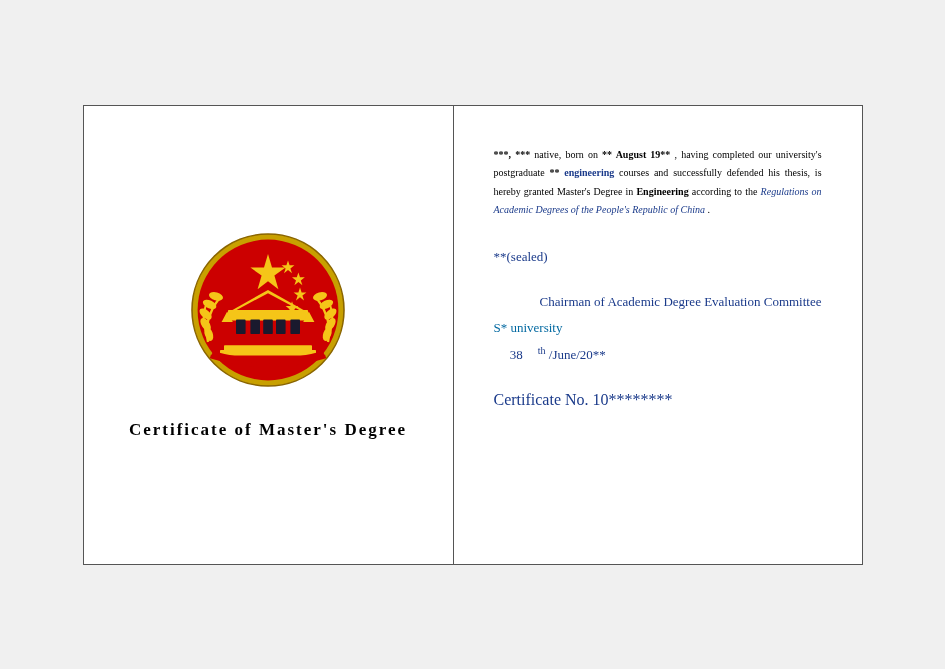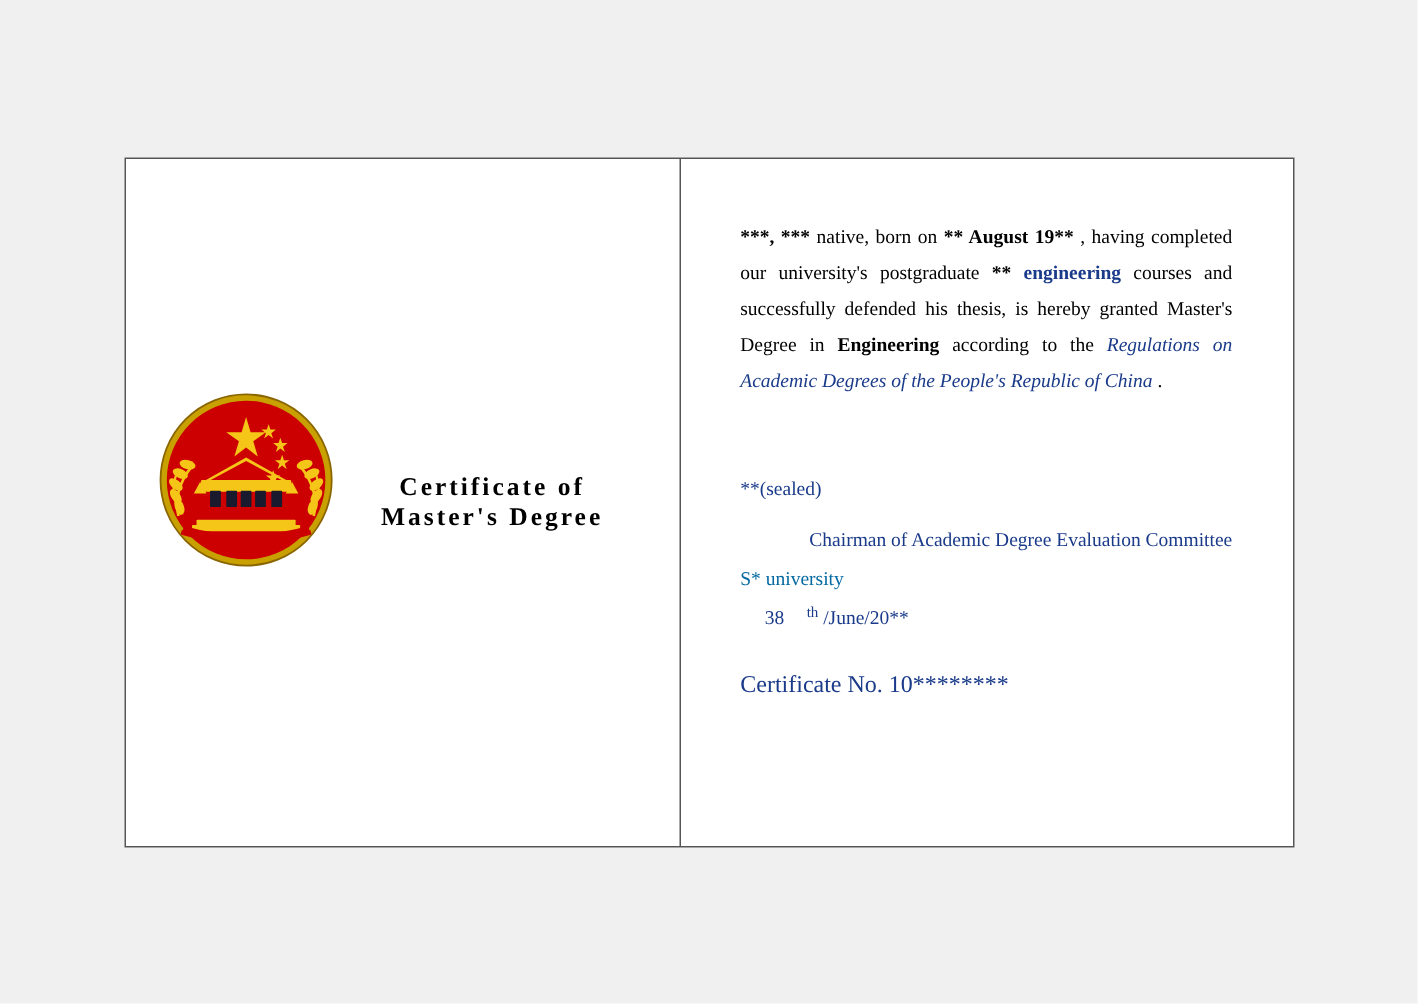--- a/index.html
+++ b/index.html
@@ -23,21 +23,21 @@
       width: 780px;
       min-height: 460px;
       border: 1.5px solid #555;
       background: #fff;
     }
 
     .left-panel {
       width: 370px;
       border-right: 1.5px solid #555;
       display: flex;
-      flex-direction: row;
+      flex-direction: column;
       align-items: center;
       justify-content: center;
       padding: 40px 20px;
     }
 
     .emblem {
       width: 160px;
       height: 160px;
       margin-bottom: 30px;
     }
@@ -52,25 +52,25 @@
 
     .right-panel {
       flex: 1;
       padding: 40px 40px 40px 40px;
       display: flex;
       flex-direction: column;
       justify-content: flex-start;
     }
 
     .main-text {
-      font-size: 13px;
+      font-size: 10px;
       color: #000;
       text-align: justify;
       line-height: 1.85;
-      margin-bottom: 47px;
+      margin-bottom: 24px;
     }
 
     .main-text .bold {
       font-weight: bold;
     }
 
     .main-text .blue-bold {
       font-weight: bold;
       color: #1a3a8a;
     }
@@ -81,21 +81,21 @@
     }
 
     .signature-section {
       font-size: 13px;
       color: #1a3a8a;
       line-height: 2;
     }
 
     .signature-section .sealed {
       color: #1a3a8a;
-      margin-bottom: 8px;
+      margin-bottom: 19px;
     }
 
     .signature-section .committee-line {
       color: #1a3a8a;
       text-align: right;
     }
 
     .signature-section .university-line {
       color: #0369a1;
     }

